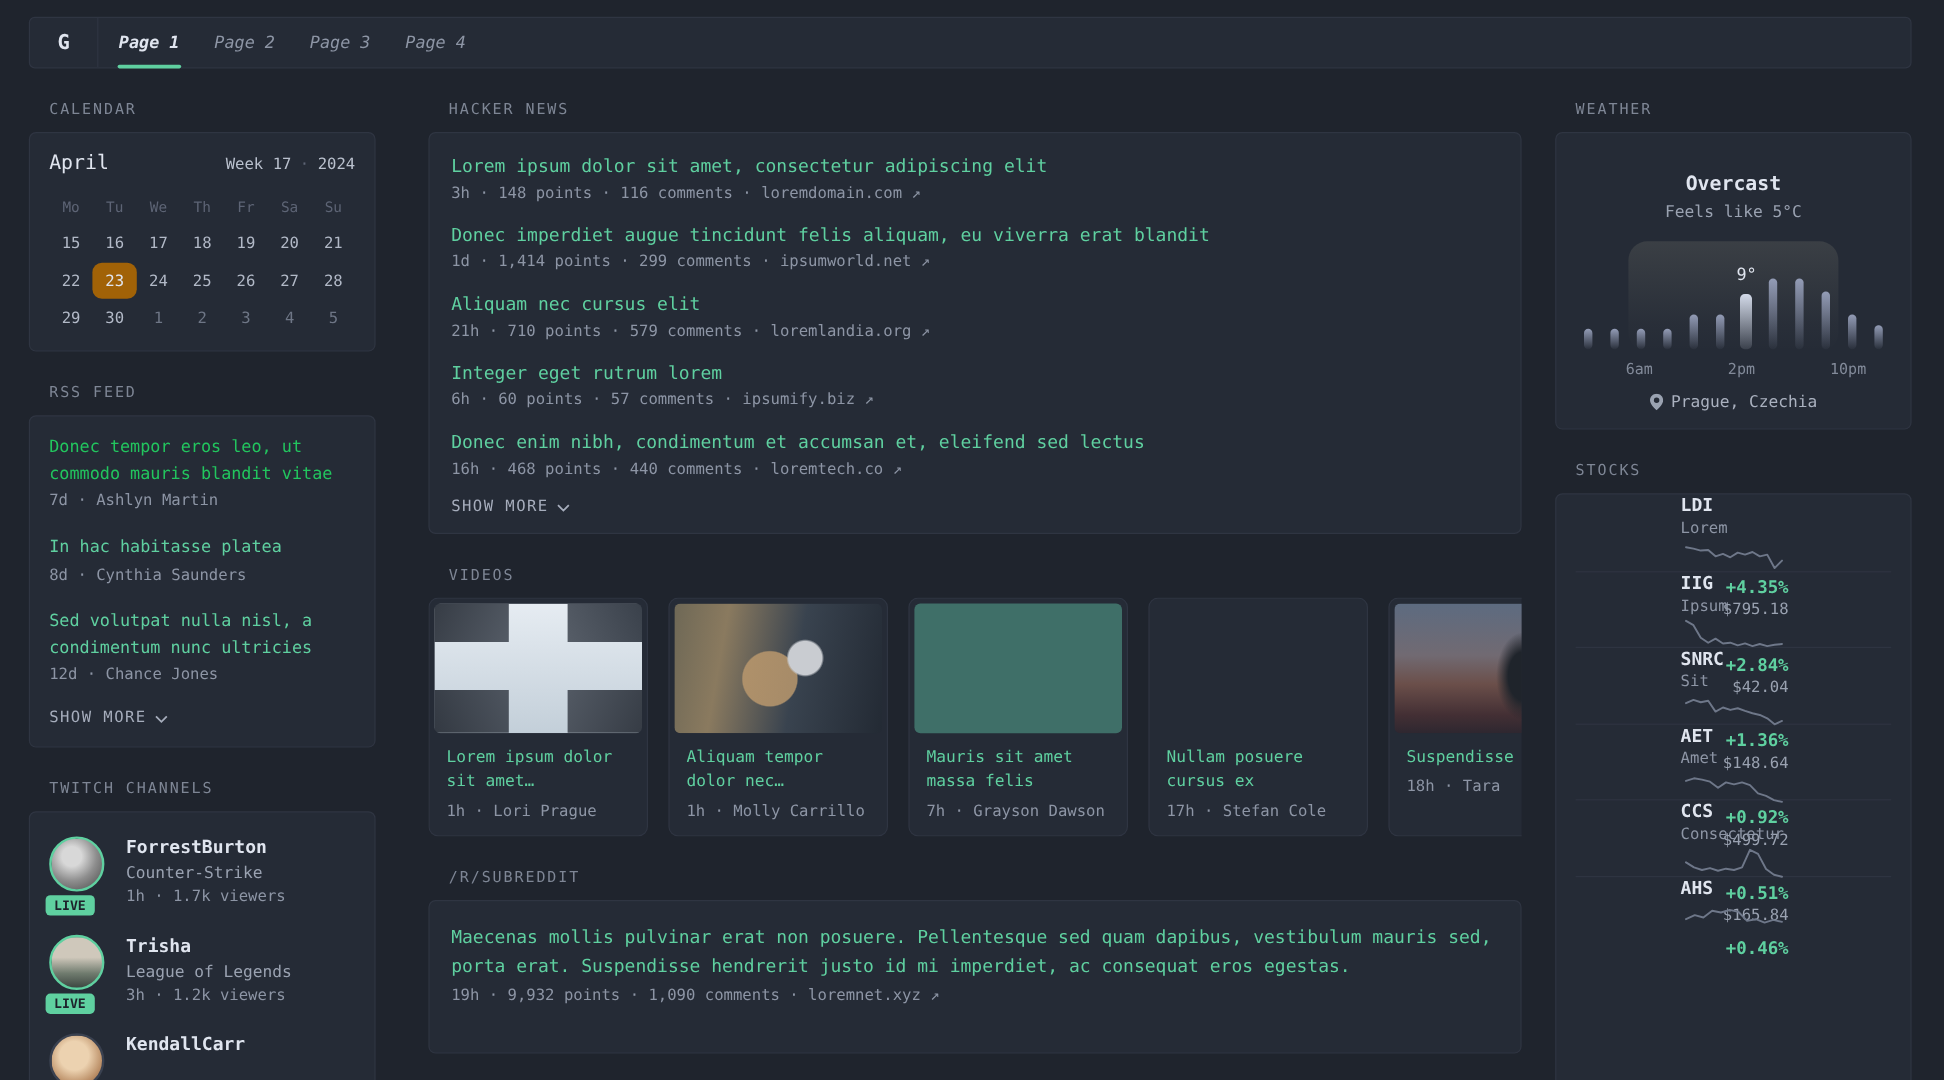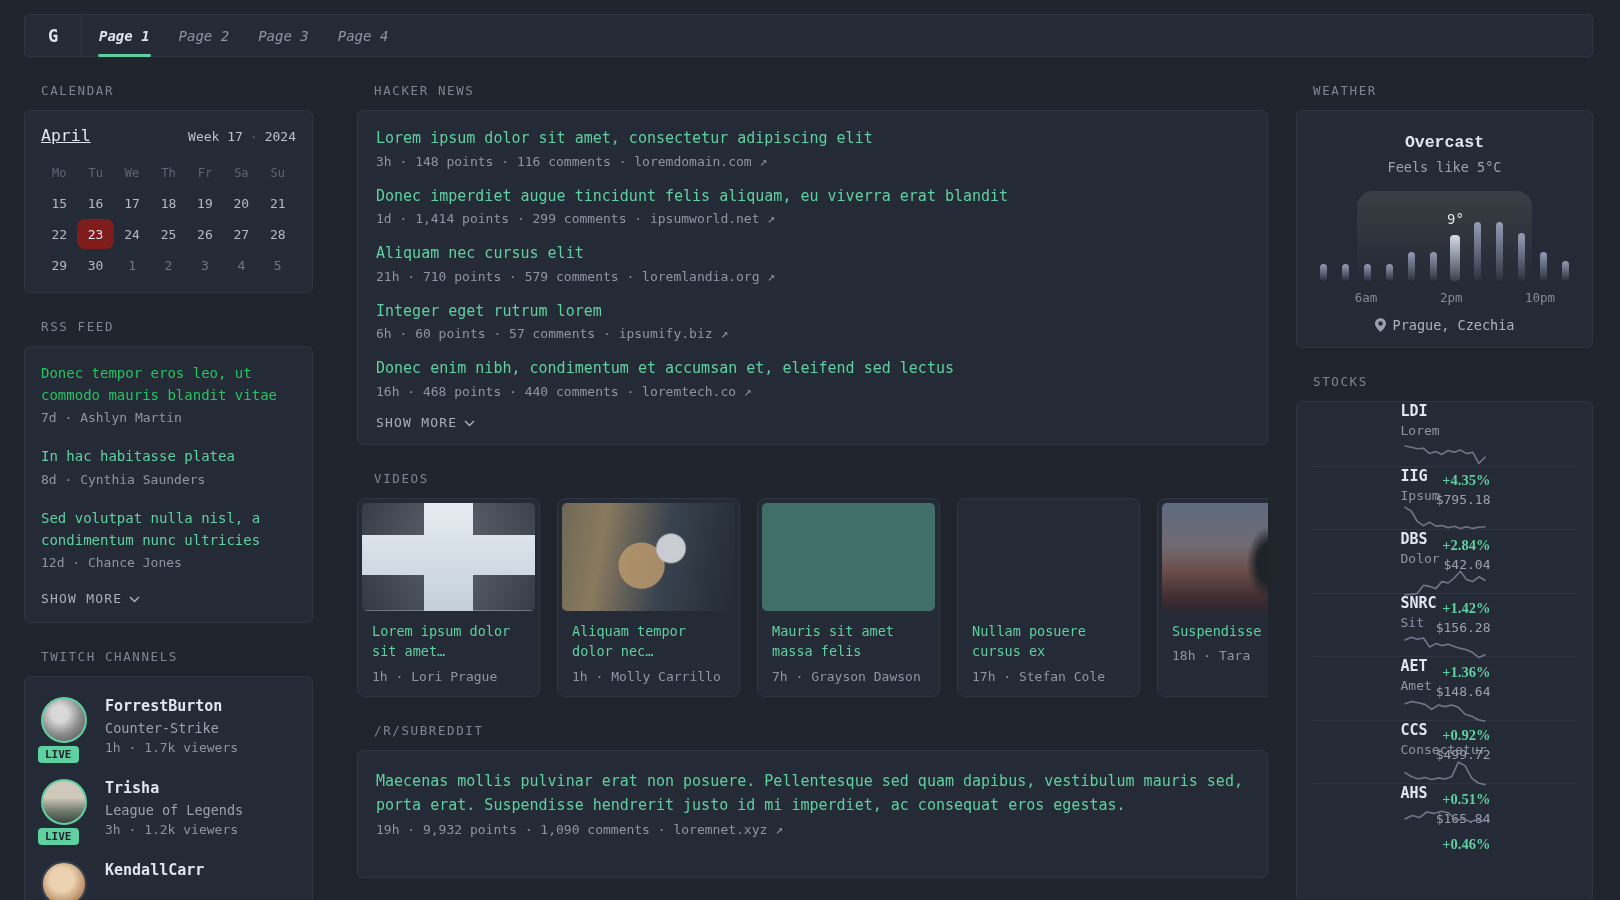--- a/index.html
+++ b/index.html
@@ -24,28 +24,28 @@
   .col-left{width:289px; flex:0 0 289px;}
   .col-mid{flex:1 1 auto; margin:0 28px 0 44px; min-width:0;}
   .col-right{width:297px; flex:0 0 297px;}
 
   .widget-label{margin:26px 0 12px; padding-left:17px; font-size:12.5px; letter-spacing:1.6px; color:var(--label);}
   .card{background:var(--card); border:1px solid var(--border); border-radius:6px;}
 
   
   .cal-card{padding:15px 16px 12px;}
   .cal-head{display:flex; align-items:baseline; justify-content:space-between;}
-  .cal-month{font-size:16.5px; color:var(--text);text-decoration:underline;}
+  .cal-month{font-size:16.5px; color:var(--text);}
   .cal-week{font-size:13px; color:var(--text2); display:flex; gap:7px; align-items:baseline;}
   .cal-week .dot{color:var(--faint);}
   .cal-grid{margin-top:13px; display:grid; grid-template-columns:repeat(7,1fr); row-gap:1px;}
   .cal-dow{height:29px; display:flex; align-items:center; justify-content:center; color:var(--faint); font-size:12px;}
   .cal-day{height:30px; display:flex; align-items:center; justify-content:center; color:#b2b9c7; font-size:13px; border-radius:8px;}
   .cal-day.muted{color:#6e7686;}
-  .cal-day.selected{background:#7f1d1d; color:var(--text);}
+  .cal-day.selected{background:#a16207; color:var(--text);}
 
   
   .rss-card{padding:16px 16px 10px;}
   .rss-item{margin-bottom:21px;}
   .rss-title{display:block; color:var(--accent); font-size:14px; line-height:1.55; text-decoration:none; cursor:pointer;}
   .rss-title.read{color:#22c55e;}
   .rss-meta{margin-top:4px; color:var(--muted); font-size:13px;}
   .show-more{display:flex; align-items:center; gap:7px; color:#a6adbc; font-size:13px; letter-spacing:1.2px; cursor:pointer; padding-bottom:6px;}
   .show-more svg{margin-top:2px;}
 
@@ -99,21 +99,21 @@
     background-color:#3f6f68;}
   .thumb-canoe{background-image:
     radial-gradient(ellipse 34% 5% at 48% 42%, #37454\2 0 70%, rgba(55,69,66,0) 100%),
     linear-gradient(180deg, #8d9a97 0%, #7d908b 45%, #5d7872 72%, #4b635f 100%);}
   .thumb-dusk{background-image:
     radial-gradient(ellipse 13% 34% at 62% 56%, #1f242b 0 55%, rgba(31,36,43,0) 100%),
     linear-gradient(180deg, #5d6b80 0%, #716a72 40%, #6b4f4a 62%, #432f34 86%, #2e2730 100%);}
 
   
   .w-card{padding:16px 16px 14px; text-align:center;}
-  .w-cond{font-size:16.5px; font-weight:bold; color:var(--text); margin-top:6px;font-family:Liberation Mono, monospace;}
+  .w-cond{font-size:16.5px; font-weight:bold; color:var(--text); margin-top:16px;}
   .w-feels{margin-top:7px; font-size:13.5px; color:#9aa2b1;}
   .w-chart{position:relative; margin-top:16px; padding-top:28px;}
   .w-glow{position:absolute; top:0; bottom:22px; border-radius:16px;
     background:linear-gradient(180deg, rgba(233,226,188,0.11), rgba(233,226,188,0.02) 75%, rgba(233,226,188,0));}
   .w-bars{position:relative; display:flex; height:62px; align-items:flex-end;}
   .w-bar-wrap{flex:1; display:flex; justify-content:center; position:relative; height:100%; align-items:flex-end;}
   .w-bar{width:7px; border-radius:4px; background:linear-gradient(180deg,#939cb6, rgba(122,130,154,0.06));}
   .w-bar.current{width:10px; background:linear-gradient(180deg,#d3dae9, rgba(211,218,233,0.12));}
   .w-temp{position:absolute; left:50%; transform:translateX(-50%); color:var(--text); font-size:14px; white-space:nowrap;}
   .w-times{position:relative; display:flex; height:22px; margin-top:2px;align-items:flex-end;}
@@ -123,21 +123,21 @@
 
   
   .stocks-card{padding:0 16px; min-height:500px;}
   .stock-row{display:flex; align-items:center; height:63.5px; border-top:1px solid var(--sep);flex-direction:column;}
   .stock-row:first-child{border-top:none;}
   .s-left{width:88px;}
   .s-ticker{font-size:15px; font-weight:bold; color:var(--text);}
   .s-company{margin-top:3px; font-size:13px; color:var(--muted);}
   .s-spark{flex:1; display:flex; justify-content:center;}
   .s-right{width:92px; text-align:right;}
-  .s-change{font-size:14.5px; font-weight:bold; color:var(--accent);font-family:Liberation Serif, serif;}
+  .s-change{font-size:14.5px; font-weight:bold; color:var(--accent);}
   .s-change.neg{color:var(--red);}
   .s-price{margin-top:3px; font-size:13px; color:#9aa2b1;}
 </style>
 </head>
 <body>
 
 <div class="navbar">
   <div class="logo-cell">G</div>
   <div class="nav-tabs">
       <div class="tab active">Page 1</div>
@@ -418,35 +418,20 @@
               <polyline points="3.0,4.4 9.2,8.0 15.3,18.4 21.5,22.6 27.6,19.2 33.8,23.2 39.9,22.6 46.1,24.8 52.2,23.2 58.4,25.4 64.5,23.7 70.7,25.4 76.8,24.3 83.0,23.7" fill="none" stroke="#6e7789" stroke-width="1.6" stroke-linejoin="round" stroke-linecap="round"></polyline>
             </svg>
           </div>
           <div class="s-right">
             <div class="s-change">+2.84%</div>
             <div class="s-price">$42.04</div>
           </div>
         </div>
         <div class="stock-row">
           <div class="s-left">
-            <div class="s-ticker">DBS</div>
-            <div class="s-company">Dolor</div>
-          </div>
-          <div class="s-spark">
-            <svg width="86" height="34" viewBox="0 0 86 34">
-              <polyline points="3.0,28.8 9.2,28.2 15.3,27.6 21.5,19.2 27.6,20.4 33.8,22.6 39.9,15.6 46.1,17.0 52.2,12.0 58.4,5.2 64.5,13.6 70.7,15.6 76.8,10.8 83.0,14.2" fill="none" stroke="#6e7789" stroke-width="1.6" stroke-linejoin="round" stroke-linecap="round"></polyline>
-            </svg>
-          </div>
-          <div class="s-right">
-            <div class="s-change">+1.42%</div>
-            <div class="s-price">$156.28</div>
-          </div>
-        </div>
-        <div class="stock-row">
-          <div class="s-left">
             <div class="s-ticker">SNRC</div>
             <div class="s-company">Sit</div>
           </div>
           <div class="s-spark">
             <svg width="86" height="34" viewBox="0 0 86 34">
               <polyline points="3.0,10.0 9.2,7.2 15.3,9.2 21.5,8.0 27.6,17.0 33.8,13.6 39.9,15.6 46.1,14.2 52.2,16.4 58.4,18.4 64.5,19.8 70.7,22.6 76.8,27.6 83.0,24.8" fill="none" stroke="#6e7789" stroke-width="1.6" stroke-linejoin="round" stroke-linecap="round"></polyline>
             </svg>
           </div>
           <div class="s-right">
             <div class="s-change">+1.36%</div>

